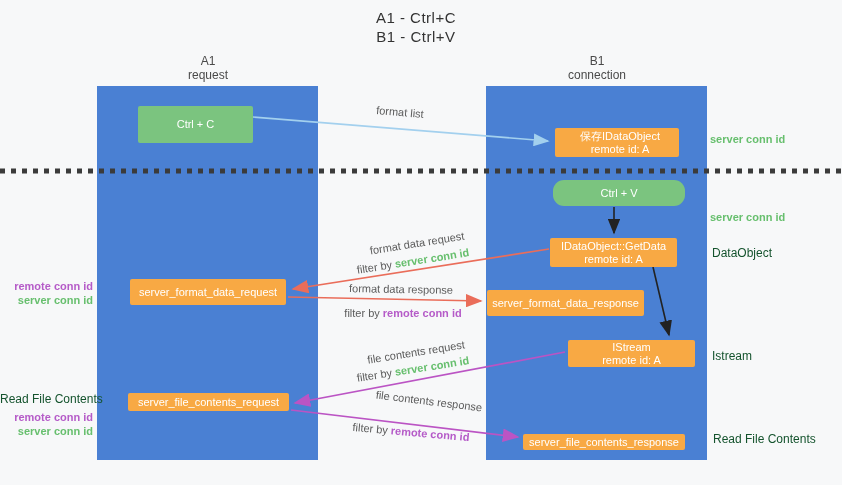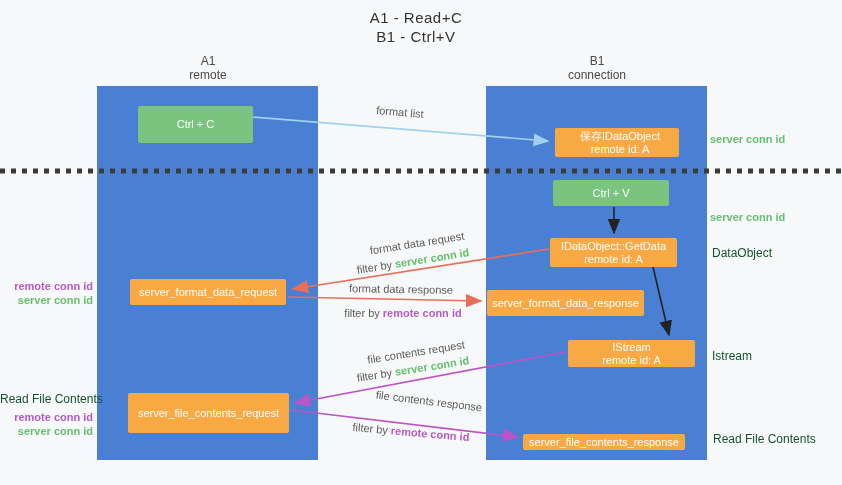--- a/index.html
+++ b/index.html
@@ -41,27 +41,27 @@
   .side-id.green-t{color:#67bf6e;}
   .side-id.purple-t{color:#b55bc8;}
   .left-col{position:absolute;left:0;width:93px;text-align:right;}
 </style>
 </head>
 <body>
 
 <div class="canvas">
 
   <div class="title">
-    <div>A1 - Read+C</div>
+    <div>A1 - Ctrl+C</div>
     <div>B1 - Ctrl+V</div>
   </div>
 
   <div class="lane-header" style="left:148px;">
     <div>A1</div>
-    <div>remote</div>
+    <div>request</div>
   </div>
   <div class="lane-header" style="left:537px;">
     <div>B1</div>
     <div>connection</div>
   </div>
 
   <div class="panel" style="left:97px;"></div>
   <div class="panel" style="left:486px;"></div>
 
   <svg class="overlay" viewBox="0 0 842 485">
@@ -99,21 +99,21 @@
 
   <div class="node green" style="left:138px;top:106px;width:115px;height:37px;">
     <div>Ctrl + C</div>
   </div>
 
   <div class="node orange" style="left:555px;top:128px;width:118px;height:29px;padding-left:6px;">
     <div>保存IDataObject</div>
     <div>remote id: A</div>
   </div>
 
-  <div class="node green" style="left:553px;top:180px;width:116px;height:26px;">
+  <div class="node green" style="left:553px;top:180px;width:132px;height:26px;border-radius:11px;">
     <div>Ctrl + V</div>
   </div>
 
   <div class="node orange" style="left:550px;top:238px;width:127px;height:29px;">
     <div>IDataObject::GetData</div>
     <div>remote id: A</div>
   </div>
 
   <div class="node orange" style="left:130px;top:279px;width:156px;height:26px;">
     <div>server_format_data_request</div>
@@ -121,21 +121,21 @@
 
   <div class="node orange" style="left:487px;top:290px;width:157px;height:26px;">
     <div>server_format_data_response</div>
   </div>
 
   <div class="node orange" style="left:568px;top:340px;width:127px;height:27px;">
     <div>IStream</div>
     <div>remote id: A</div>
   </div>
 
-  <div class="node orange" style="left:128px;top:393px;width:161px;height:40px;">
+  <div class="node orange" style="left:128px;top:393px;width:161px;height:18px;">
     <div>server_file_contents_request</div>
   </div>
 
   <div class="node orange" style="left:523px;top:426px;width:162px;height:16px;margin-top:8px;">
     <div>server_file_contents_response</div>
   </div>
 
   <div class="flow-label" style="left:400px;top:112px;transform:translate(-50%,-50%) rotate(5deg);">format list</div>
 
   <div class="flow-label" style="left:417px;top:243px;transform:translate(-50%,-50%) rotate(-9deg);">format data request</div>

